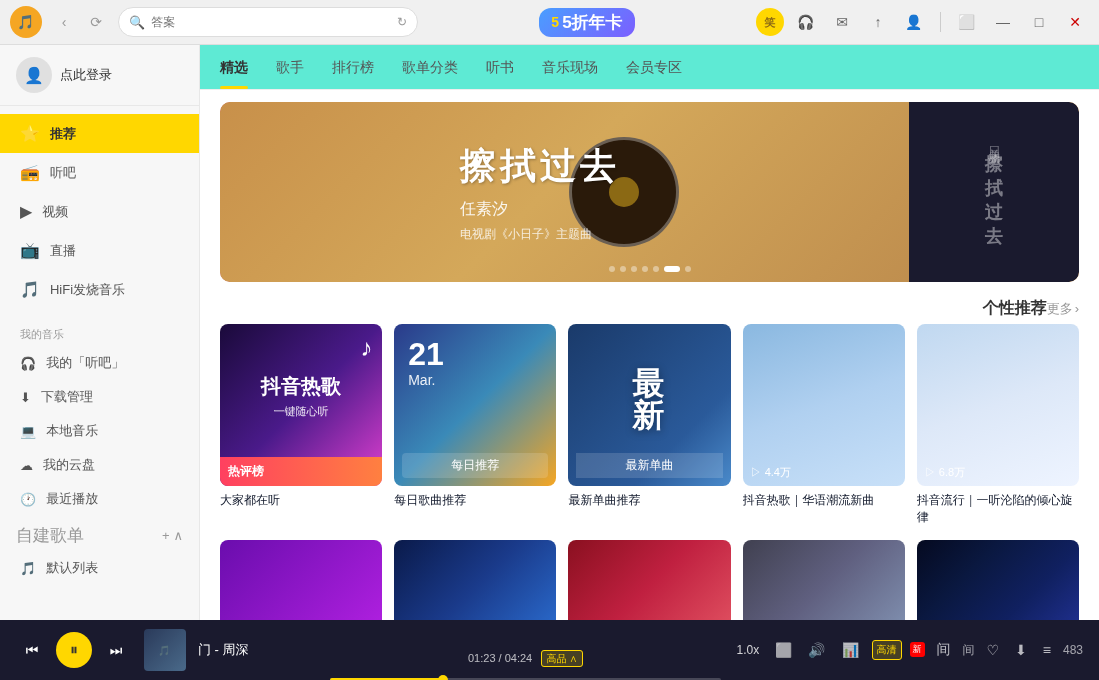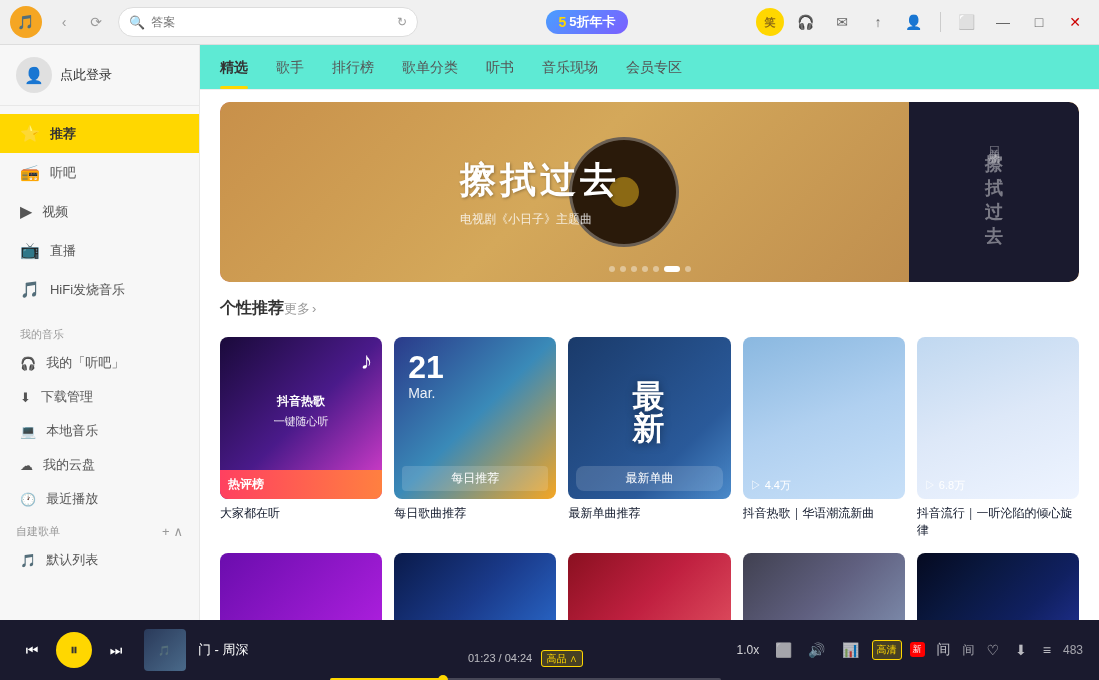--- a/index.html
+++ b/index.html
@@ -112,21 +112,21 @@
     .sidebar-item.active { background: #ffd700; color: #333; font-weight: bold; }
     .sidebar-item-icon { font-size: 16px; }
     .sidebar-section-title {
       padding: 10px 20px 4px;
       font-size: 11px; color: #999;
     }
     .sidebar-section-header {
       display: flex; align-items: center; justify-content: space-between;
       padding: 8px 16px 4px;
     }
-    .sidebar-section-label { font-size: 11px; color: #999; }
+    .sidebar-section-label { font-size: 17px; color: #999; }
     .sidebar-section-actions { display: flex; gap: 4px; color: #999; font-size: 13px; }
 
     
     .content-area {
       flex: 1;
       display: flex;
       flex-direction: column;
       background: white;
       overflow: hidden;
     }
@@ -230,22 +230,22 @@
       right: 0; top: 0; bottom: 0; width: 170px;
       background: #1a1a2e;
       border-radius: 0 10px 10px 0;
       display: flex; flex-direction: column; align-items: center; justify-content: center;
       color: rgba(255,255,255,0.7);
       font-size: 12px;
     }
 
     
     .section-header {
-      display: flex; align-items: center; justify-content: flex-start;
-      margin: 16px 0 18px;
+      display: flex; align-items: center; justify-content: flex-end;
+      margin: 16px 0 5px;
     }
     .section-title { font-size: 16px; font-weight: bold; color: #333; }
     .section-more { font-size: 13px; color: #999; cursor: pointer; display: flex; align-items: center; gap: 2px; }
 
     
     .cards-grid {
       display: flex;
       gap: 12px;
     }
     .card {
@@ -297,21 +297,21 @@
       display: flex; align-items: flex-start; gap: 6px;
     }
     .tiktok-icon {
       position: absolute; top: 10px; right: 10px;
       font-size: 24px; color: white;
     }
     .douyin-text {
       position: absolute; top: 50%; left: 50%; transform: translate(-50%, -70%);
       text-align: center; color: white;
     }
-    .douyin-text .big { font-size: 12px; font-weight: bold; margin-bottom: 4px; }
+    .douyin-text .big { font-size: 20px; font-weight: bold; margin-bottom: 4px; }
     .douyin-text .small { font-size: 11px; opacity: 0.9; }
     .refresh-icon {
       position: absolute; bottom: 10px; right: 10px;
       color: rgba(255,255,255,0.8); font-size: 16px;
     }
     .date-text { position: absolute; top: 14px; left: 14px; color: white; }
     .date-text .day { font-size: 32px; font-weight: bold; line-height: 1; }
     .date-text .month { font-size: 14px; opacity: 0.9; margin-top: 2px; }
     .daily-badge {
       position: absolute; bottom: 8px; left: 8px; right: 8px;
@@ -319,21 +319,21 @@
       border-radius: 4px; padding: 4px 8px;
       color: white; font-size: 12px; text-align: center;
     }
     .new-text { 
       position: absolute; top: 50%; left: 50%; transform: translate(-50%, -60%);
       color: white; font-size: 32px; font-weight: bold; letter-spacing: 2px; line-height: 1;
       text-shadow: 0 2px 8px rgba(0,0,0,0.4);
     }
     .new-badge {
       position: absolute; bottom: 8px; left: 8px; right: 8px;
-      background: rgba(255,255,255,0.15); border-radius: 8px;
+      background: rgba(255,255,255,0.15); border-radius: 0;
       padding: 4px 0; color: white; font-size: 12px; text-align: center;
     }
 
     
     .bottom-cards {
       display: flex;
       gap: 12px;
       margin-top: 14px;
     }
     .bottom-card {
@@ -449,21 +449,21 @@
     <button class="nav-btn">⟳</button>
   </div>
   <div class="search-bar">
     <span class="search-icon">🔍</span>
     <input class="search-input" placeholder="答案" style="">
     <span style="color:#999;font-size:12px;">↻</span>
   </div>
   <div class="title-bar-center">
     <div class="promo-badge">
       <span style="color:#ffd700;font-size:14px;font-weight:bold;">5</span>
-      <span style="font-size:13px;">5折年卡</span>
+      <span style="font-size:17px;">5折年卡</span>
     </div>
   </div>
   <div class="title-bar-right">
     <div class="title-icon vip">笑</div>
     <div class="title-icon">🎧</div>
     <div class="title-icon">✉</div>
     <div class="title-icon">↑</div>
     <div class="title-icon">👤</div>
     <span style="width:1px;height:20px;background:#ccc;margin:0 4px;"></span>
     <div class="title-icon">⬜</div>
@@ -559,20 +559,21 @@
         <div style="position:absolute;left:0;top:0;bottom:0;width:200px;background:linear-gradient(135deg,#e04080,#c0388a,#8020a0);border-radius:10px 0 0 10px;overflow:hidden;">
           <div style="position:absolute;inset:0;display:flex;align-items:center;justify-content:center;opacity:0.6;">
             <div style="width:80px;height:80px;background:rgba(255,255,255,0.2);border-radius:50%;"></div>
           </div>
         </div>
 
         <div class="banner-main">
           <div style="width:200px;"></div>
           <div class="banner-content">
             <div class="banner-title">擦拭过去</div>
+            <div class="banner-artist">任素汐</div>
             <div class="banner-subtitle">电视剧《小日子》主题曲</div>
           </div>
 
           <div class="banner-album-art">
             <div class="banner-album-inner"></div>
           </div>
         </div>
 
         <div class="banner-side-right">
           <div style="font-size:13px;opacity:0.5;writing-mode:vertical-rl;letter-spacing:2px;">日单曲</div>

